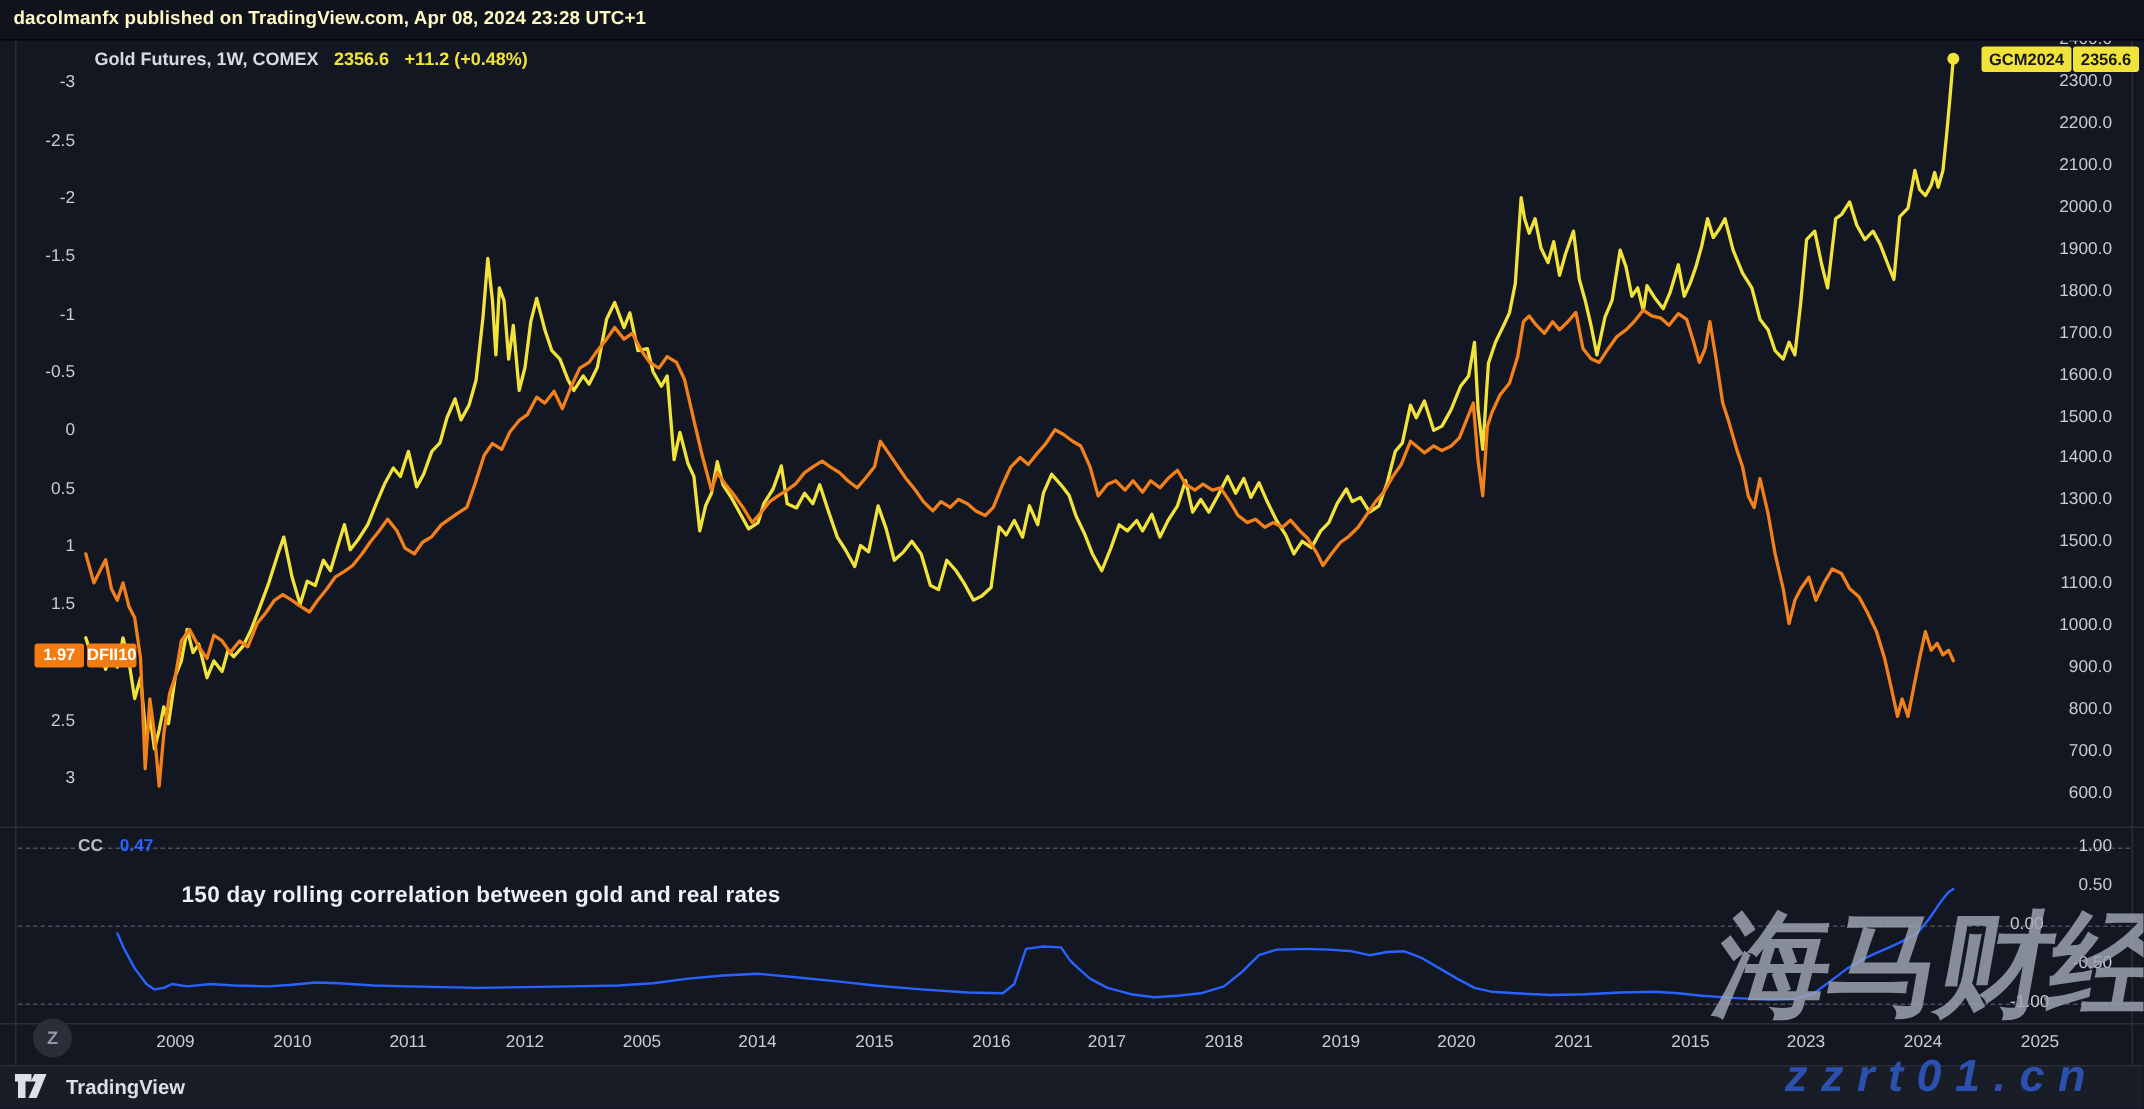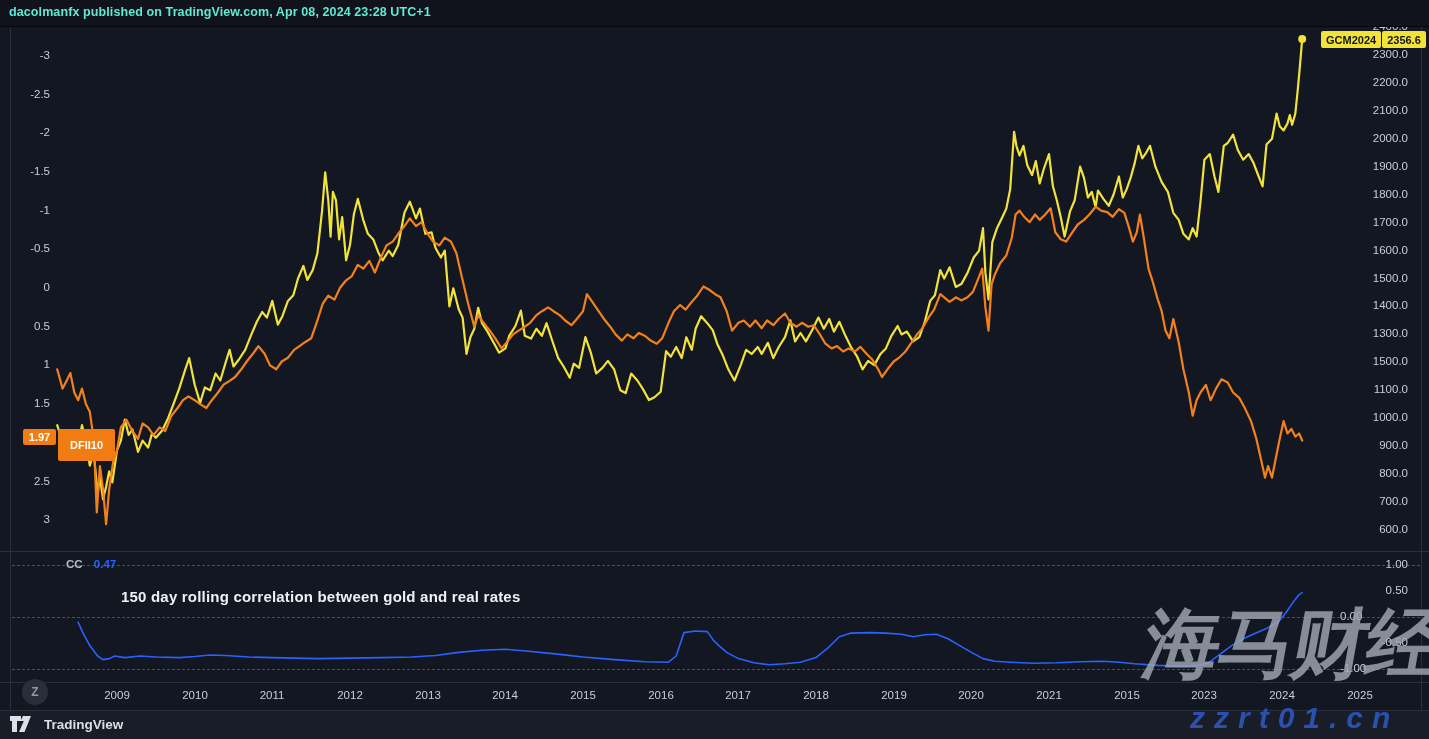--- a/index.html
+++ b/index.html
@@ -2,21 +2,21 @@
 <html><head>
 <meta charset="utf-8">
 <style>
   html,body{margin:0;padding:0;background:#131722;}
   body{width:1429px;height:739px;position:relative;overflow:hidden;
        font-family:"Liberation Sans","DejaVu Sans",sans-serif;
        -webkit-font-smoothing:antialiased;}
   .abs{position:absolute;}
   
   #topbar{left:0;top:0;width:1429px;height:26px;background:#10131b;border-bottom:1px solid #05070c;z-index:6;}
-  #topbar .pub{position:absolute;left:9px;top:5px;font-size:12.5px;font-weight:600;color:#5eead4;letter-spacing:.1px;}
+  #topbar .pub{position:absolute;left:9px;top:5px;font-size:12.5px;font-weight:600;color:#fef9c3;letter-spacing:.1px;}
   
   #chart-svg{left:0;top:0;z-index:1;}
   .vborder{top:27px;height:683px;width:1px;background:#2a2e39;z-index:2;}
   .hborder{left:0;width:1429px;height:1px;background:#2a2e39;z-index:2;}
   
   #legend{left:63px;top:30px;z-index:4;font-size:12px;font-weight:600;line-height:19px;}
   .leg-row{white-space:nowrap;}
   .leg-title{color:#d6dae3;}
   .leg-val-gold,.leg-chg-gold{color:#f2e33b;margin-left:7px;}
   .leg-val-dfii,.leg-chg-dfii{color:#f2871f;margin-left:7px;}
@@ -25,24 +25,24 @@
   #axis-left .tick{left:0;width:50px;text-align:right;}
   #axis-right .tick{left:1340px;width:68px;text-align:right;}
   #time-axis .tick{width:52px;text-align:center;}
   .dashline{position:absolute;left:12px;width:1408px;border-top:1px dashed #5d6170;opacity:.75;z-index:2;}
   
   #gold-tag{left:1321px;top:31px;height:17px;display:flex;z-index:5;font-size:11px;font-weight:700;color:#15181f;}
   #gold-tag .part{background:#f2e33b;display:flex;align-items:center;padding:0 5px;border-radius:2px;}
   #gold-tag .part.sym{margin-right:1px;}
   #dfii-tag-price{left:23px;top:429px;width:33px;height:16px;background:#f07c12;color:#fff;
      font-size:11px;font-weight:700;display:flex;align-items:center;justify-content:center;border-radius:2px;z-index:5;}
-  #dfii-tag-sym{left:58px;top:429px;height:32px;background:#f07c12;color:#fff;
-     font-size:11px;font-weight:700;display:flex;align-items:center;padding:0 12px;border-radius:2px;z-index:5;}
+  #dfii-tag-sym{left:58px;top:429px;height:16px;background:#f07c12;color:#fff;
+     font-size:11px;font-weight:700;display:flex;align-items:center;padding:0 0;border-radius:2px;z-index:5;}
   
-  #cc-legend{left:66px;top:558px;z-index:4;font-size:11.5px;font-weight:600;white-space:nowrap;}
+  #cc-legend{left:52px;top:558px;z-index:4;font-size:11.5px;font-weight:600;white-space:nowrap;}
   #cc-legend .cc-name{color:#b8bcc7;}
   #cc-legend .cc-val{color:#2962ff;margin-left:8px;}
   #cc-annotation{left:121px;top:588px;z-index:4;font-size:15px;font-weight:700;color:#eef0f5;letter-spacing:.2px;text-align:center;}
   
   #time-axis{left:0;top:683px;width:1429px;height:27px;z-index:3;}
   #tz-badge{left:22px;top:679px;width:26px;height:26px;border-radius:50%;background:#2a2e39;color:#9298a5;
      font-size:12px;font-weight:700;display:flex;align-items:center;justify-content:center;z-index:4;}
   
   #footer{left:0;top:710px;width:1429px;height:29px;background:#191d28;border-top:1px solid #2a2e39;z-index:6;}
   #brand{position:absolute;left:10px;top:5px;display:flex;align-items:center;gap:7px;}
@@ -66,20 +66,25 @@
 <div class="abs vborder" style="left:10px;"></div>
 <div class="abs vborder" style="left:1421px;"></div>
 <div class="abs hborder" style="top:551px;"></div>
 <div class="abs hborder" style="top:682px;"></div>
 
 <div id="topbar" class="abs">
   <div class="pub">dacolmanfx published on TradingView.com, Apr 08, 2024 23:28 UTC+1</div>
 </div>
 
 <div id="legend" class="abs">
+  <div class="leg-row">
+    <span class="leg-title">Gold Futures, 1W, COMEX</span>
+    <span class="leg-val-gold">2356.6</span>
+    <span class="leg-chg-gold">+11.2 (+0.48%)</span>
+  </div>
 </div>
 
 <div id="axis-left" class="abs">
     <div class="tick" style="top: 49px;">-3</div>
     <div class="tick" style="top: 88px;">-2.5</div>
     <div class="tick" style="top: 126px;">-2</div>
     <div class="tick" style="top: 165px;">-1.5</div>
     <div class="tick" style="top: 204px;">-1</div>
     <div class="tick" style="top: 242px;">-0.5</div>
     <div class="tick" style="top: 281px;">0</div>
@@ -134,21 +139,21 @@
   <span class="cc-name">CC</span>
   <span class="cc-val">0.47</span>
 </div>
 <div id="cc-annotation" class="abs">150 day rolling correlation between gold and real rates</div>
 
 <div id="time-axis" class="abs">
     <div class="tick" style="left: 91px; top: 6px;">2009</div>
     <div class="tick" style="left: 169px; top: 6px;">2010</div>
     <div class="tick" style="left: 246px; top: 6px;">2011</div>
     <div class="tick" style="left: 324px; top: 6px;">2012</div>
-    <div class="tick" style="left: 402px; top: 6px;">2013</div>
+    <div class="tick" style="left: 402px; top: 6px;">2005</div>
     <div class="tick" style="left: 479px; top: 6px;">2014</div>
     <div class="tick" style="left: 557px; top: 6px;">2015</div>
     <div class="tick" style="left: 635px; top: 6px;">2016</div>
     <div class="tick" style="left: 712px; top: 6px;">2017</div>
     <div class="tick" style="left: 790px; top: 6px;">2018</div>
     <div class="tick" style="left: 868px; top: 6px;">2019</div>
     <div class="tick" style="left: 945px; top: 6px;">2020</div>
     <div class="tick" style="left: 1023px; top: 6px;">2021</div>
     <div class="tick" style="left: 1101px; top: 6px;">2015</div>
     <div class="tick" style="left: 1178px; top: 6px;">2023</div>

